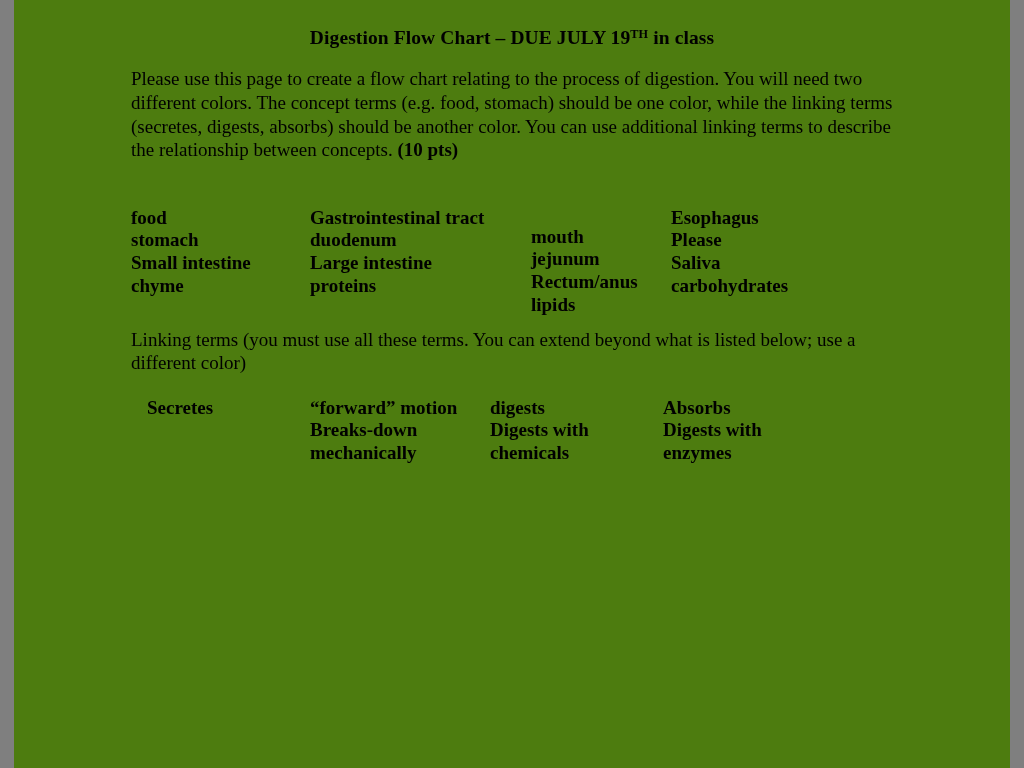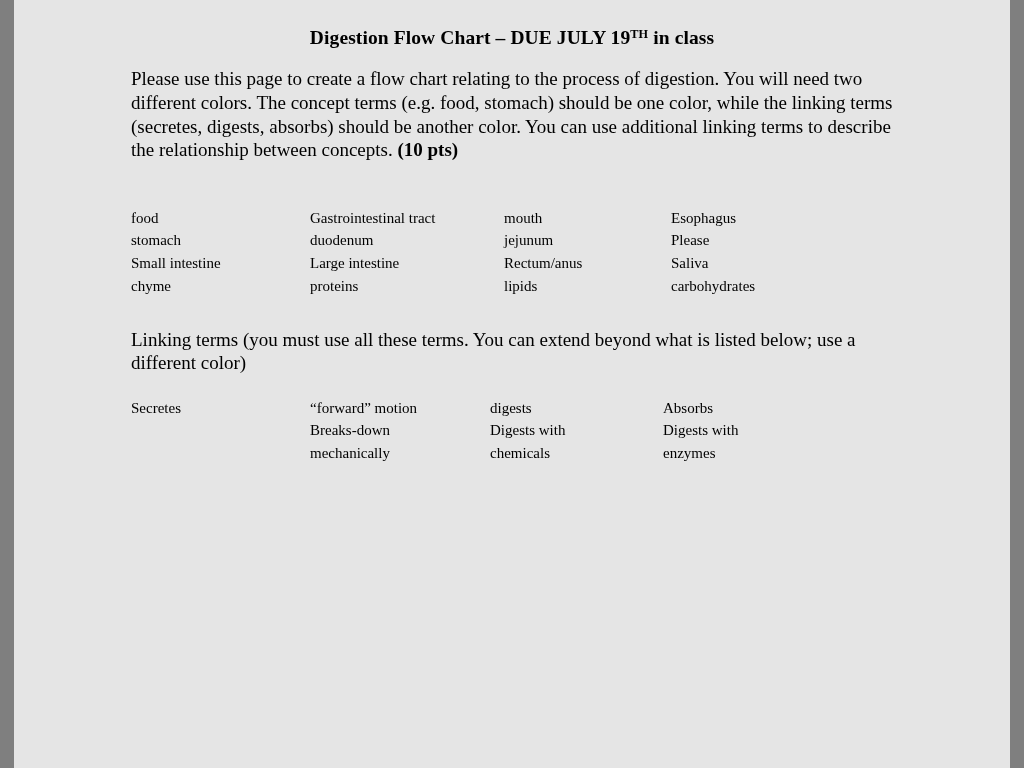--- a/index.html
+++ b/index.html
@@ -14,21 +14,21 @@
     overflow: hidden;
   }
 
   
   #page-sheet {
     position: absolute;
     left: 14px;
     top: 0;
     width: 996px;
     height: 768px;
-    background: #e5e5e5;
+    background: #4d7c0f;
     box-sizing: border-box;
   }
 
   #doc-body {
     position: absolute;
     left: 117px;            
     top: 22px;
     width: 762px;
     color: #000000;
   }
@@ -61,43 +61,43 @@
     text-align: right;
   }
 
   .spacer-sm { height: 22px; }
   .spacer-md { height: 23px; }
   .spacer-lg { height: 30px; }
 
   
   .term-grid {
     position: relative;
-    font-weight: normal;
-    font-size: 15px;
+    font-weight: bold;
+    font-size: 19px;
     line-height: 22.7px;
   }
   .term-row {
     position: relative;
     height: 22.7px;
     white-space: nowrap;
   }
   .term-cell {
     position: absolute;
     top: 0;
     white-space: nowrap;
   }
 
   
   .concept-c0 { left: 0px; }
   .concept-c1 { left: 179px; }
-  .concept-c2 { left: 373px; }
+  .concept-c2 { left: 400px; margin-top: 19px; }
   .concept-c3 { left: 540px; }
 
   
-  .link-c0 { left: 0px; }
+  .link-c0 { left: 16px; }
   .link-c1 { left: 179px; }
   .link-c2 { left: 359px; }
   .link-c3 { left: 532px; }
 </style>
 </head>
 <body>
 
 <div id="page-sheet">
   <div id="doc-body">
 

